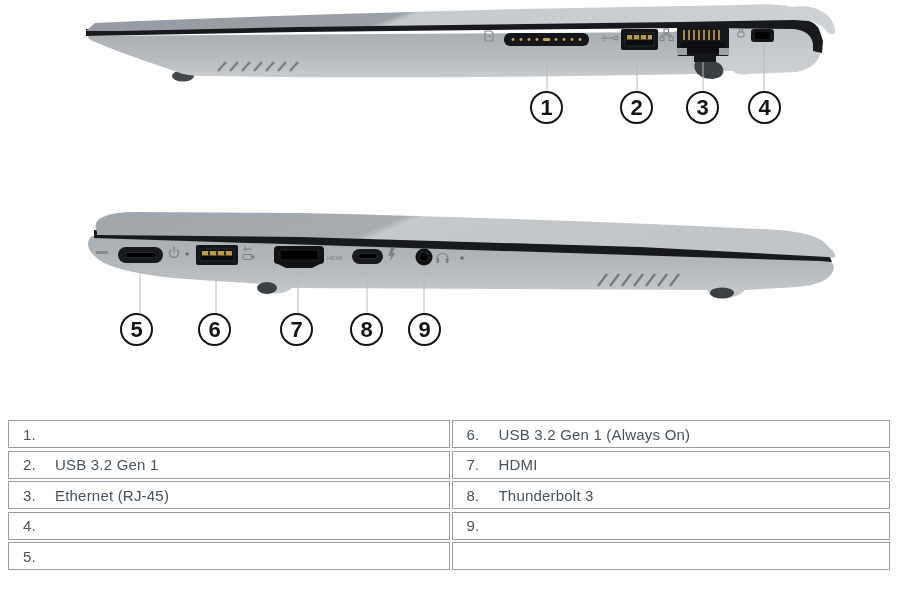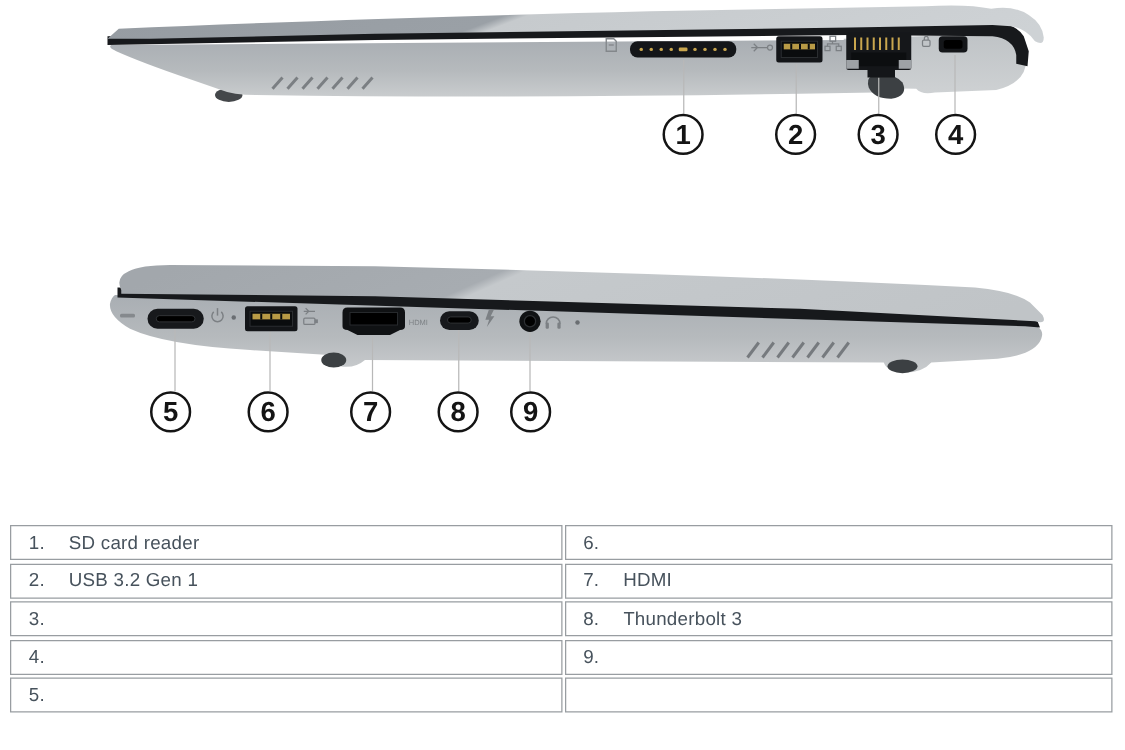--- a/index.html
+++ b/index.html
@@ -264,39 +264,40 @@
   <div class="callout" style="left:120px; top:313px;">5</div>
   <div class="callout" style="left:198px; top:313px;">6</div>
   <div class="callout" style="left:280px; top:313px;">7</div>
   <div class="callout" style="left:350px; top:313px;">8</div>
   <div class="callout" style="left:408px; top:313px;">9</div>
 
   <div class="ports-table">
     <div class="ports-col left">
       <div class="ports-row">
         <span class="num">1.</span>
-        <span class="lbl">SD card reader</span>
       </div>
       <div class="ports-row">
         <span class="num">2.</span>
         <span class="lbl">USB 3.2 Gen 1</span>
       </div>
       <div class="ports-row">
         <span class="num">3.</span>
+        <span class="lbl">Ethernet (RJ-45)</span>
       </div>
       <div class="ports-row">
         <span class="num">4.</span>
       </div>
       <div class="ports-row">
         <span class="num">5.</span>
       </div>
     </div>
     <div class="ports-col right">
       <div class="ports-row">
         <span class="num">6.</span>
+        <span class="lbl">USB 3.2 Gen 1 (Always On)</span>
       </div>
       <div class="ports-row">
         <span class="num">7.</span>
         <span class="lbl">HDMI</span>
       </div>
       <div class="ports-row">
         <span class="num">8.</span>
         <span class="lbl">Thunderbolt 3</span>
       </div>
       <div class="ports-row">

